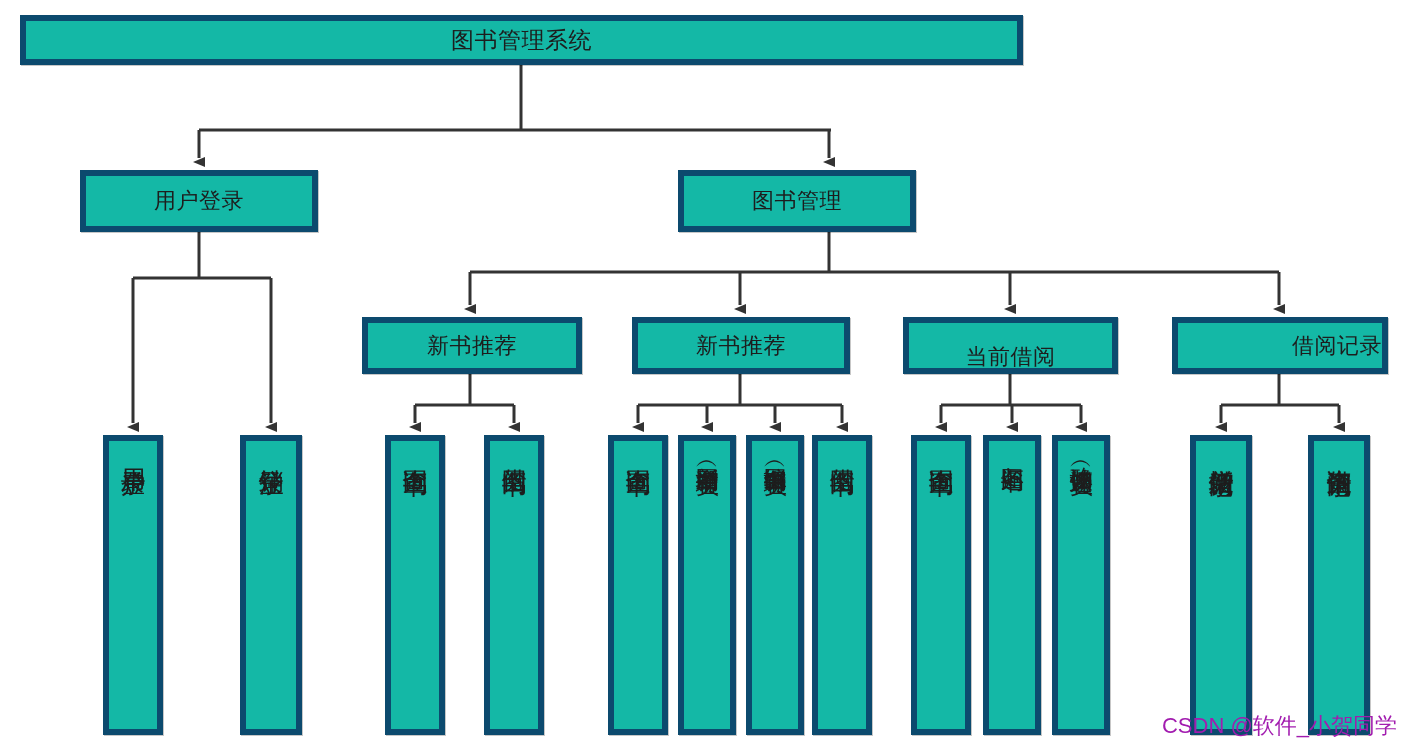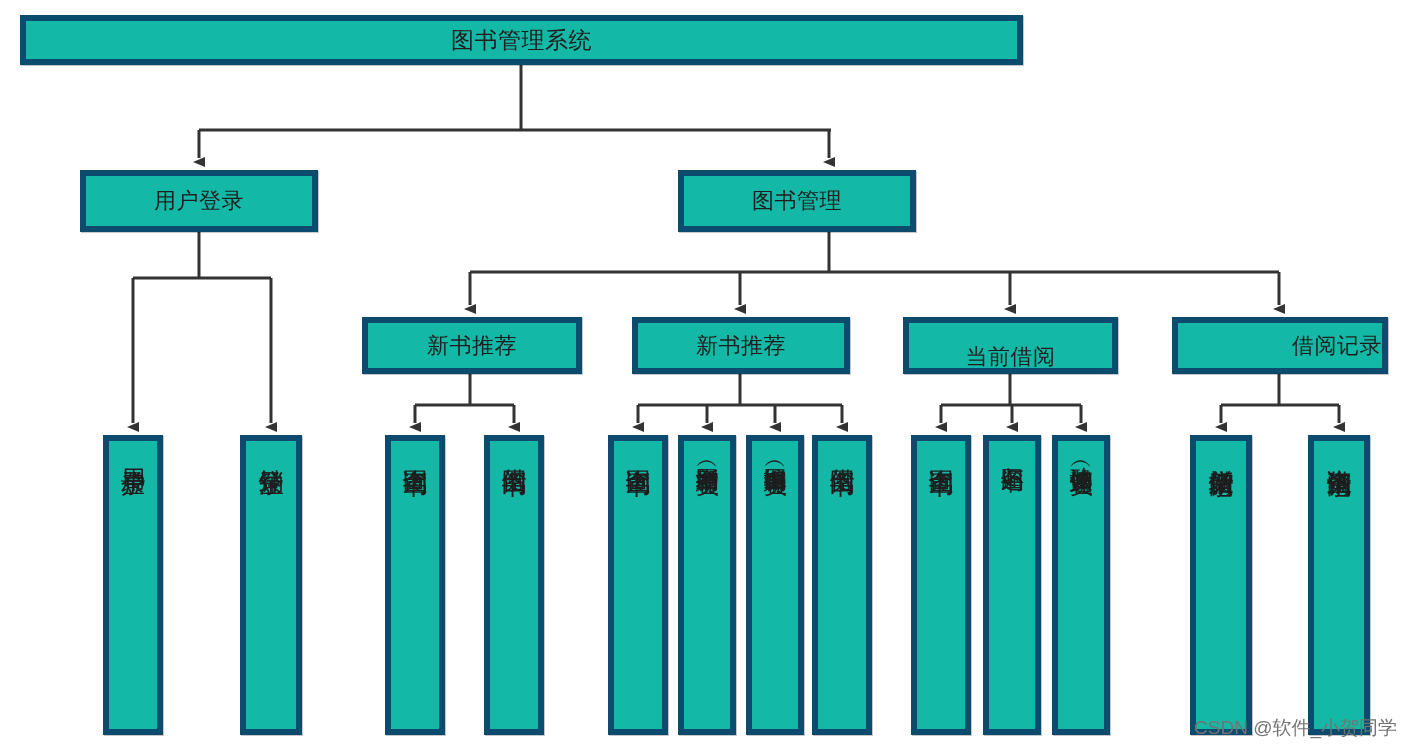--- a/index.html
+++ b/index.html
@@ -61,22 +61,22 @@
     text-align: left;
   }
   .node-box.leaf.narrow .node-label-v {
     font-size: 23px;
     line-height: 1.38;
   }
   .watermark {
     position: absolute;
     right: 8px;
     bottom: 6px;
-    font-size: 19px;
-    color: #737373;
+    font-size: 22px;
+    color: #a21caf;
     white-space: nowrap;
     font-family: "Liberation Sans", "DejaVu Sans", sans-serif;
   }
 </style>
 </head>
 <body>
 
 <div id="diagram-root">
 
   <svg class="diagram-svg" viewBox="0 0 1405 747" xmlns="http://www.w3.org/2000/svg">

